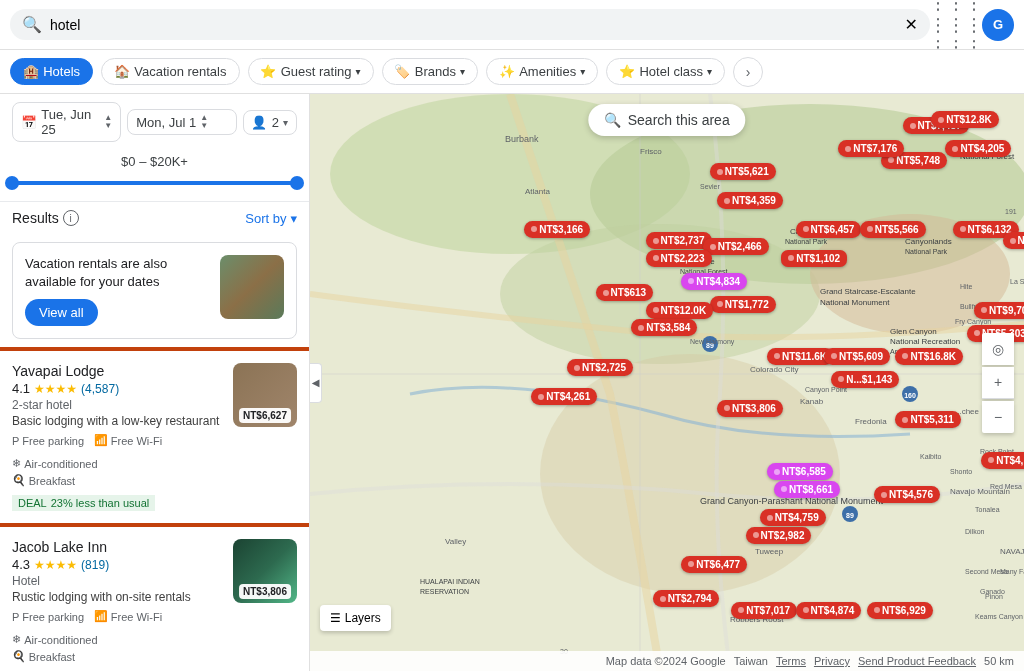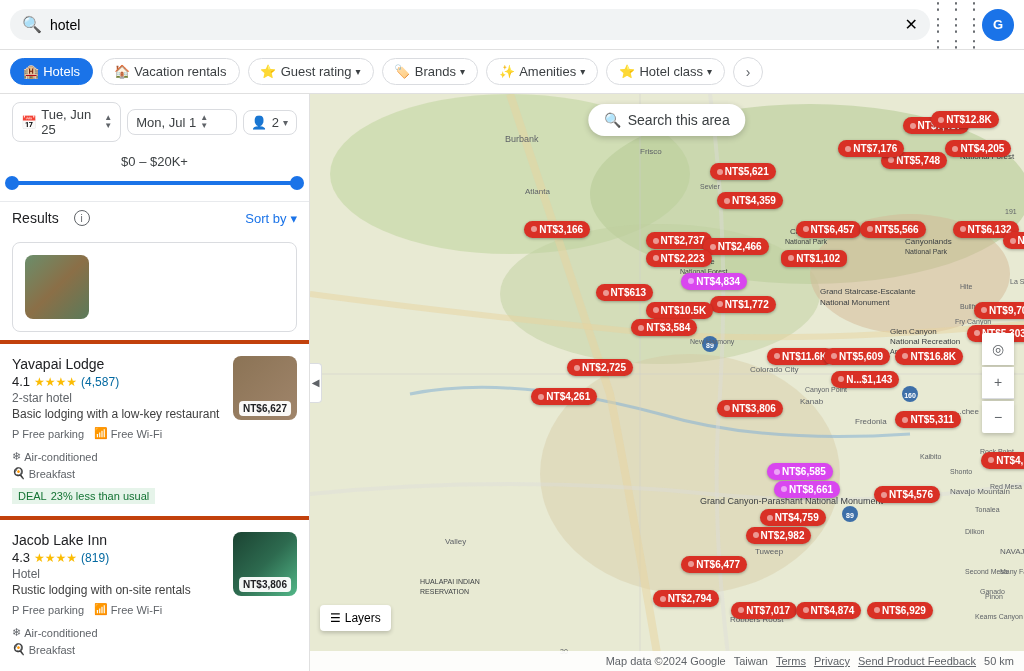--- a/index.html
+++ b/index.html
@@ -85,21 +85,21 @@
     }
     .slider-thumb.left { left: 0%; }
     .slider-thumb.right { left: 100%; }
 
     
     .results-header {
       display: flex; align-items: center; justify-content: space-between;
       padding: 8px 12px; border-top: 1px solid #e8eaed;
     }
     .results-title {
-      display: flex; align-items: center; gap: 15px; font-size: 14px; font-weight: 500; color: #202124;
+      display: flex; align-items: center; gap: 4px; font-size: 14px; font-weight: 500; color: #202124;
     }
     .results-info-icon {
       width: 16px; height: 16px; border: 1px solid #5f6368; border-radius: 50%;
       display: flex; align-items: center; justify-content: center; font-size: 10px; color: #5f6368; cursor: pointer;
     }
     .sort-btn {
       display: flex; align-items: center; gap: 4px; font-size: 13px; color: #1a73e8; cursor: pointer;
     }
 
     
@@ -323,20 +323,24 @@
           <span>Results</span>
           <div class="results-info-icon">i</div>
         </div>
         <div class="sort-btn">
           <span>Sort by</span>
           <span>▾</span>
         </div>
       </div>
 
       <div class="vacation-banner">
+        <div class="vacation-banner-text">
+          <p>Vacation rentals are also available for your dates</p>
+          <button class="view-all-btn">View all</button>
+        </div>
         <div class="vacation-img">
           <div class="vacation-img-inner"></div>
         </div>
       </div>
 
       <div class="hotel-card">
         <div class="hotel-card-inner">
           <div class="hotel-info">
             <div class="hotel-name">Yavapai Lodge</div>
             <div class="hotel-rating-row">
@@ -499,21 +503,21 @@
         <div class="price-marker" style="pointer-events: auto; left: 47%; top: 24%;">NT$2,737</div>
         <div class="price-marker" style="pointer-events: auto; left: 68%; top: 22%;">NT$6,457</div>
         <div class="price-marker" style="pointer-events: auto; left: 77%; top: 22%;">NT$5,566</div>
         <div class="price-marker" style="pointer-events: auto; left: 90%; top: 22%;">NT$6,132</div>
         <div class="price-marker" style="pointer-events: auto; left: 55%; top: 25%;">NT$2,466</div>
         <div class="price-marker" style="pointer-events: auto; left: 47%; top: 27%;">NT$2,223</div>
         <div class="price-marker" style="pointer-events: auto; left: 66%; top: 27%; border-radius: 7px;">NT$1,102</div>
         <div class="price-marker green" style="pointer-events: auto; left: 52%; top: 31%;">NT$4,834</div>
         <div class="price-marker" style="pointer-events: auto; left: 56%; top: 35%;">NT$1,772</div>
         <div class="price-marker" style="pointer-events: auto; left: 40%; top: 33%;">NT$613</div>
-        <div class="price-marker" style="pointer-events: auto; left: 47%; top: 36%;">NT$10.5K</div>
+        <div class="price-marker" style="pointer-events: auto; left: 47%; top: 36%;">NT$12.0K</div>
         <div class="price-marker" style="pointer-events: auto; left: 45%; top: 39%;">NT$3,584</div>
         <div class="price-marker" style="pointer-events: auto; left: 30%; top: 22%;">NT$3,166</div>
         <div class="price-marker" style="pointer-events: auto; left: 36%; top: 46%;">NT$2,725</div>
         <div class="price-marker" style="pointer-events: auto; left: 31%; top: 51%;">NT$4,261</div>
         <div class="price-marker" style="pointer-events: auto; left: 57%; top: 53%;">NT$3,806</div>
         <div class="price-marker" style="pointer-events: auto; left: 64%; top: 44%;">NT$11.6K</div>
         <div class="price-marker" style="pointer-events: auto; left: 72%; top: 44%;">NT$5,609</div>
         <div class="price-marker" style="pointer-events: auto; left: 73%; top: 48%;">N...$1,143</div>
         <div class="price-marker" style="pointer-events: auto; left: 82%; top: 44%;">NT$16.8K</div>
         <div class="price-marker" style="pointer-events: auto; left: 93%; top: 36%;">NT$9,705</div>

